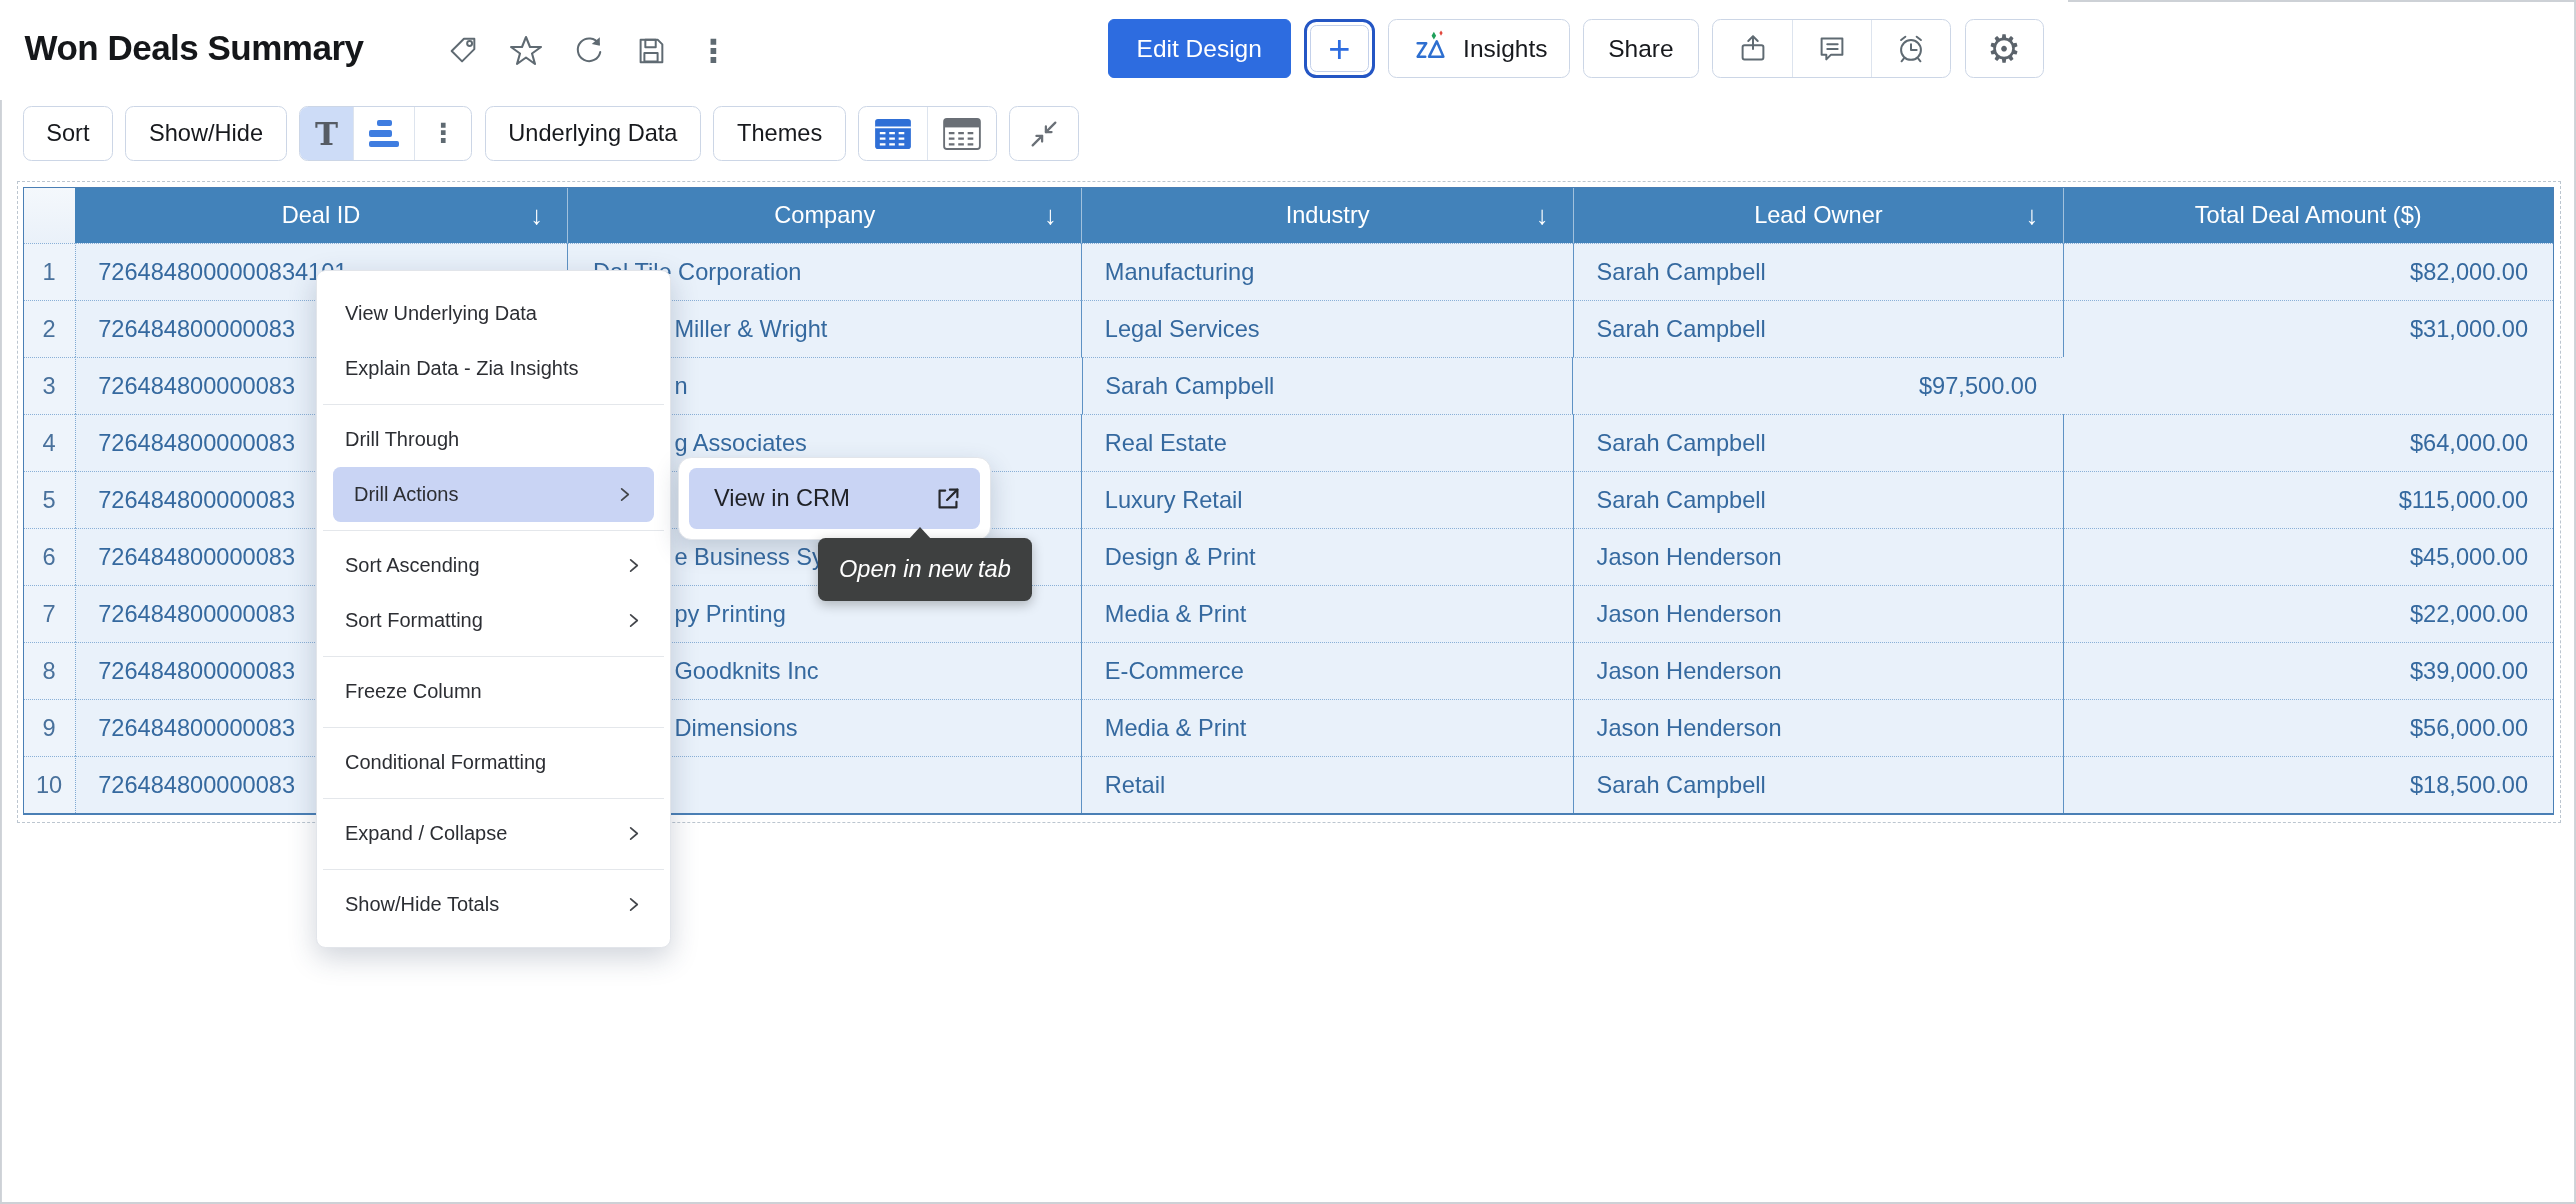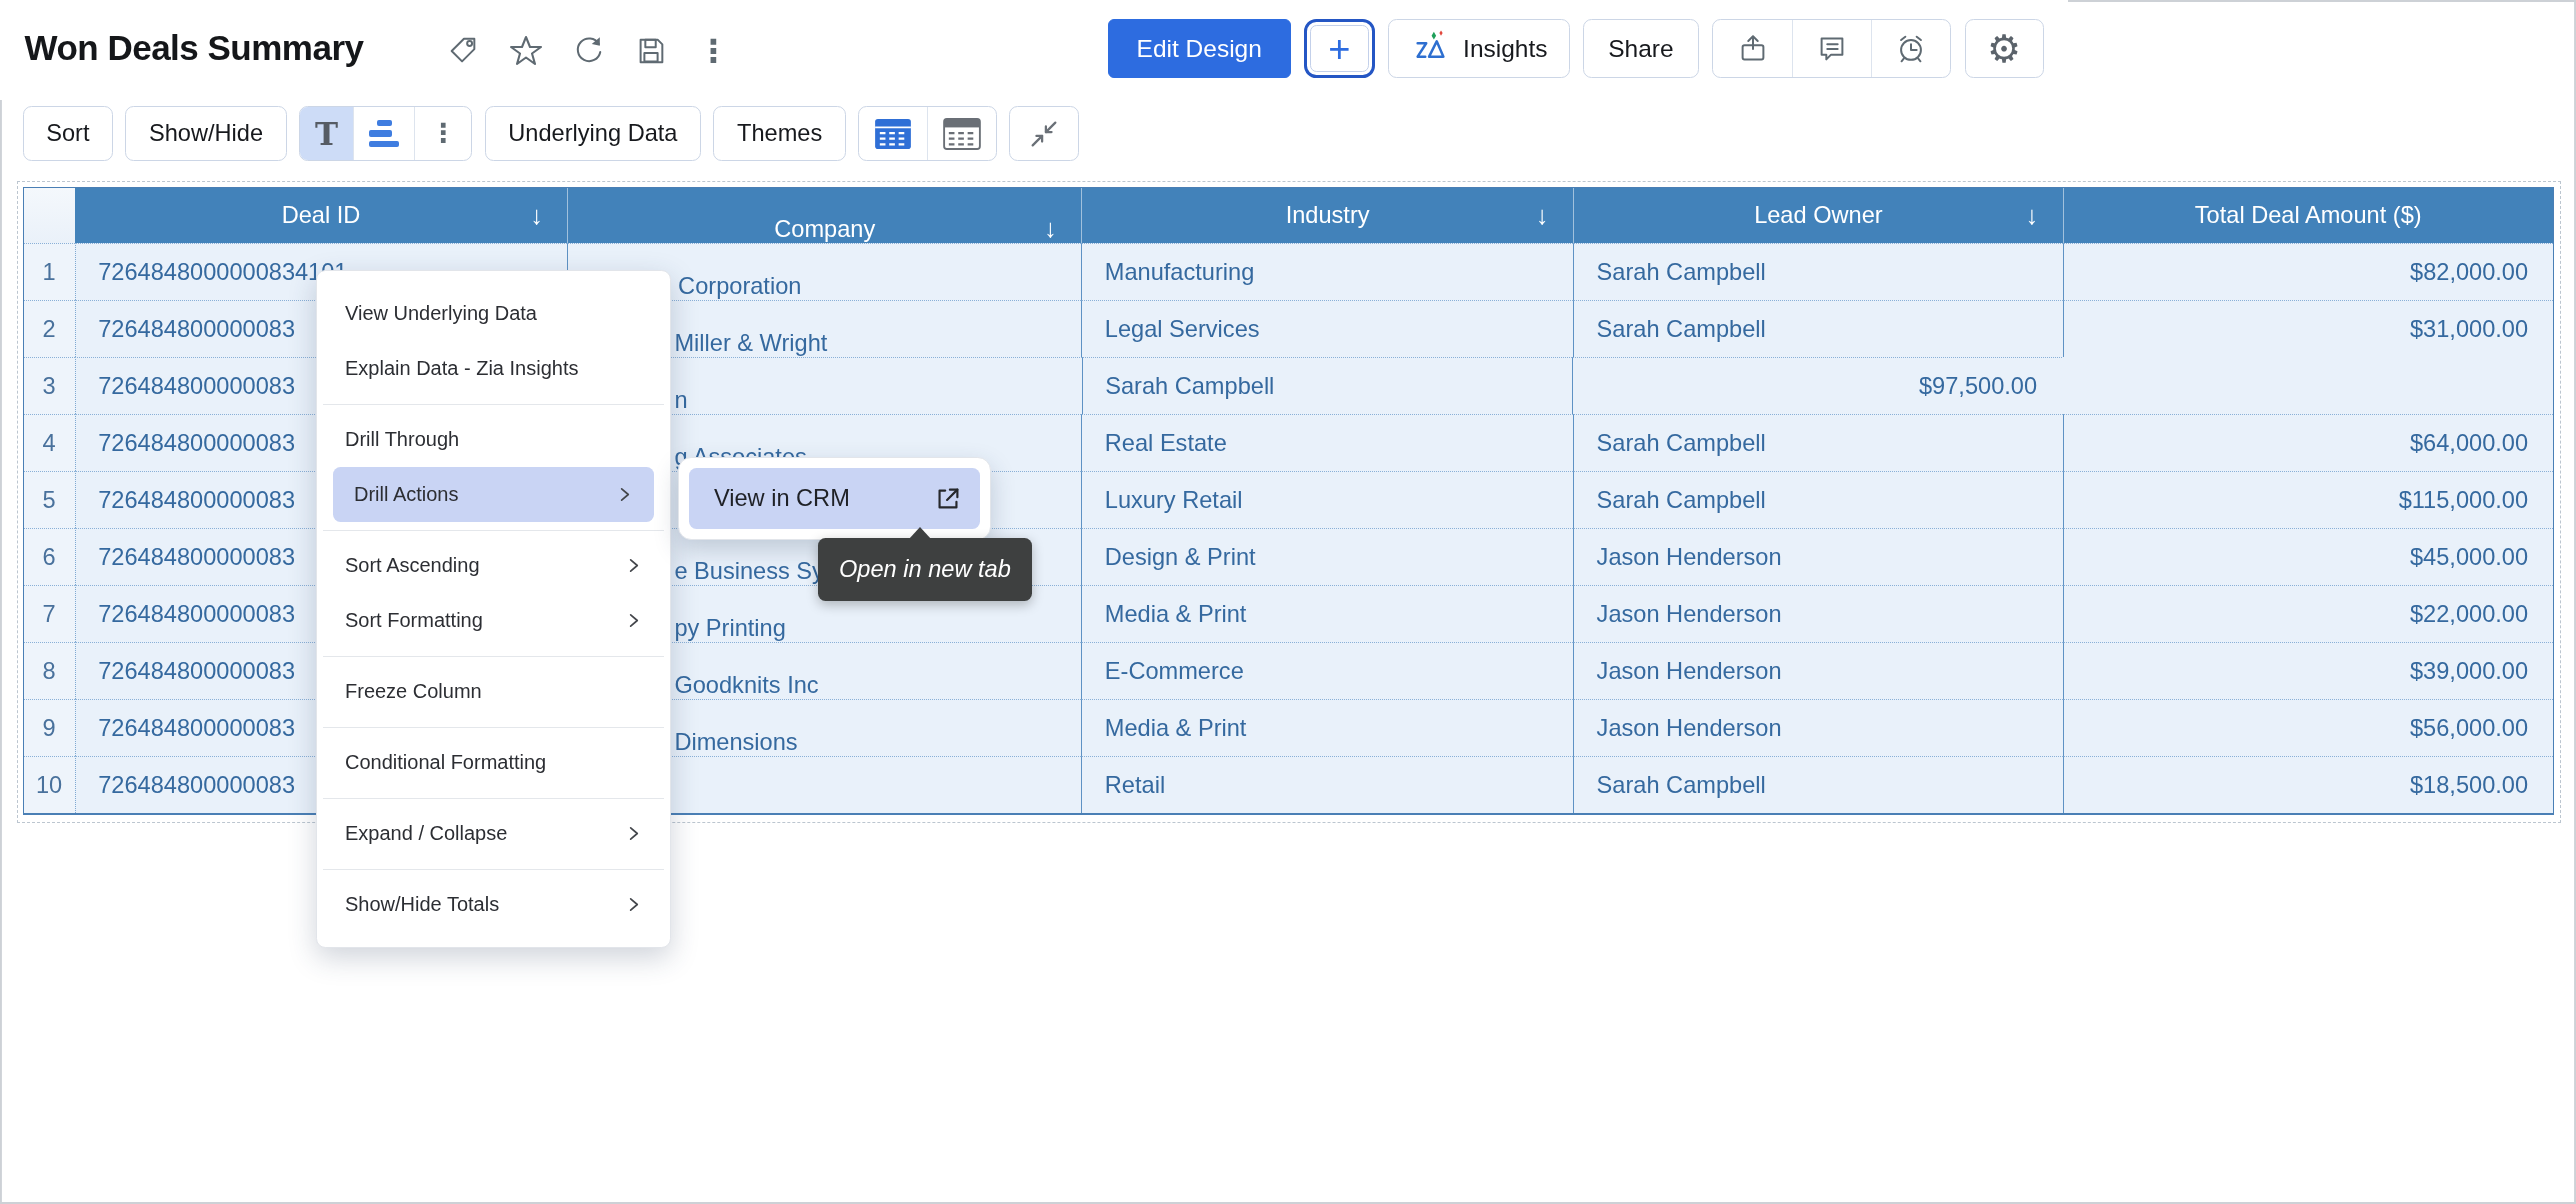--- a/index.html
+++ b/index.html
@@ -60,21 +60,21 @@
   .row { display:flex; height:57px; }
   .cell { display:flex; align-items:center; font-size:23.6px; color:#35699f; border-top:1.9px dotted #8ab0d7;
           border-left:1.9px solid #5e92c4; overflow:hidden; white-space:nowrap; cursor:pointer; }
   .cell.c0 { border-left:none; justify-content:center; color:#49719c; background:#eef4fb; cursor:default; }
   .cell.c1 { border-left:1.9px dotted #7fa9d2; padding-left:22.6px; }
   .cell.c2 { padding-left:24.5px; }
   .cell.c2.clipped { padding-left:106px; }
   .cell.c3, .cell.c4 { padding-left:22.6px; }
   .cell.c5 { justify-content:flex-end; padding-right:24.5px; }
   .ulink { text-decoration:underline; text-underline-offset:3.8px; }
-  .c0 { width:51px; } .c1 { width:493px; } .c2 { width:514px;align-items:flex-end; } .c3 { width:492px; } .c4 { width:490px; } .c5 { width:490px; }
+  .c0 { width:51px; } .c1 { width:493px; } .c2 { width:514px; } .c3 { width:492px; } .c4 { width:490px; } .c5 { width:490px; }
 
   
   .ctx-menu { position:absolute; left:316px; top:270px; width:355px; background:#fff; border:0.9px solid #e2e5ea;
               border-radius:9.4px; box-shadow:0 9.4px 28px rgba(40,60,90,.22); padding:15px 0; z-index:50; }
   .mi { height:55px; display:flex; align-items:center; padding:0 28px; font-size:20px; color:#2c2e33; cursor:pointer; }
   .mi.active { background:#c9d4f4; border-radius:7.5px; margin:0 16px; padding:0 21px; }
   .mi .chev { margin-left:auto; display:flex; }
   .mi .chev svg { stroke:#43464b; fill:none; stroke-width:1.8; stroke-linecap:round; stroke-linejoin:round; }
   .mdiv { border-top:0.9px solid #e4e7eb; margin:7.5px 5.7px; height:0; }
 

